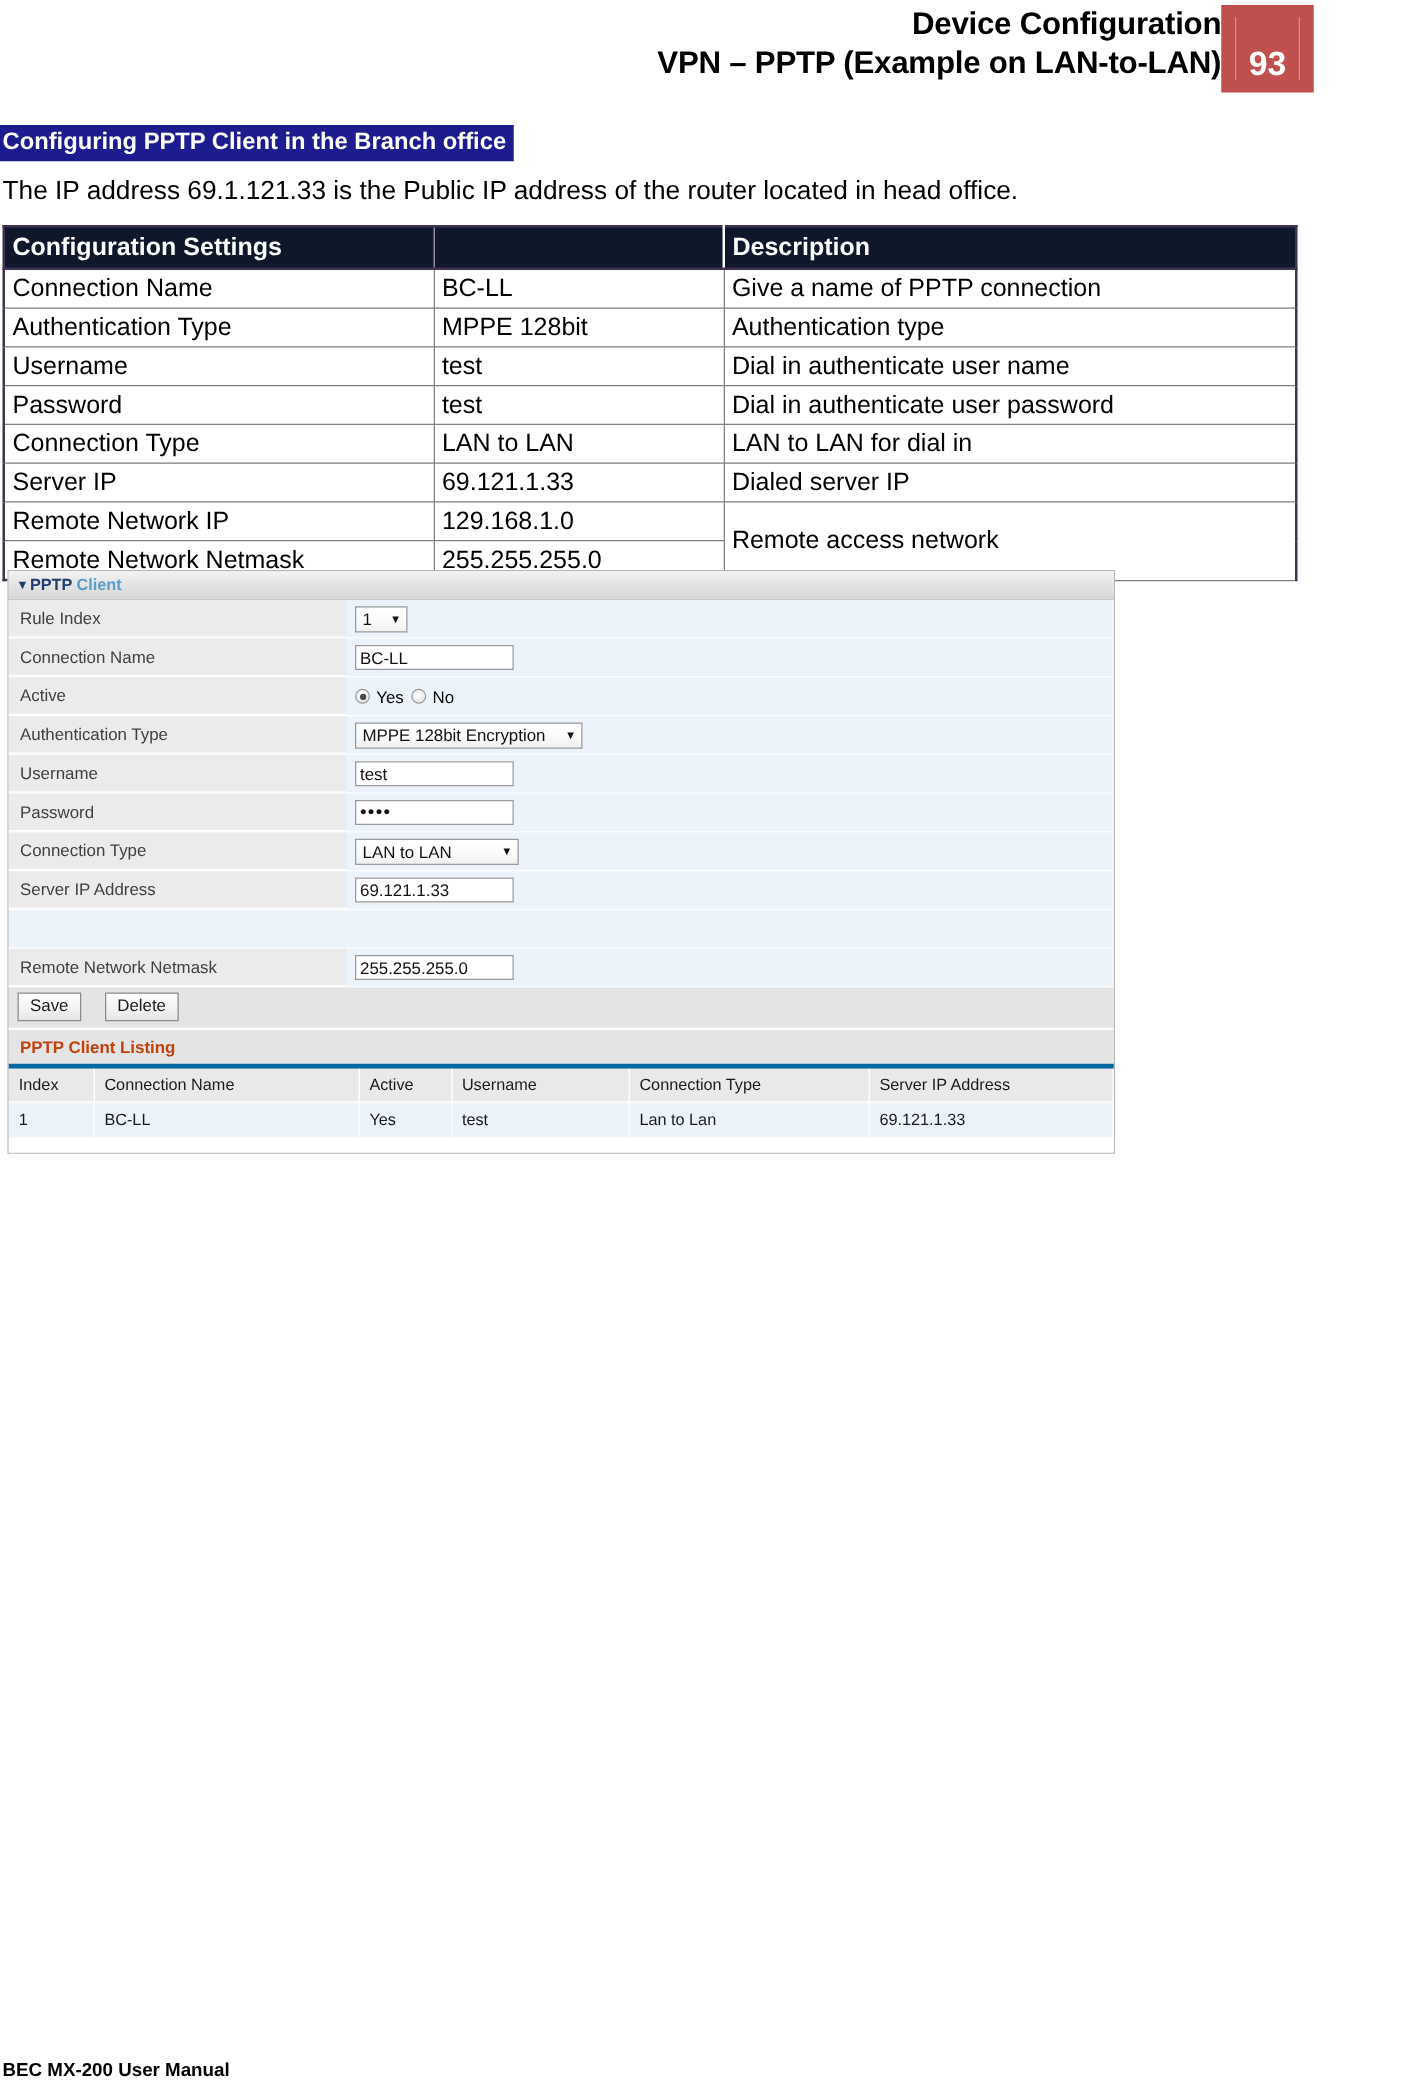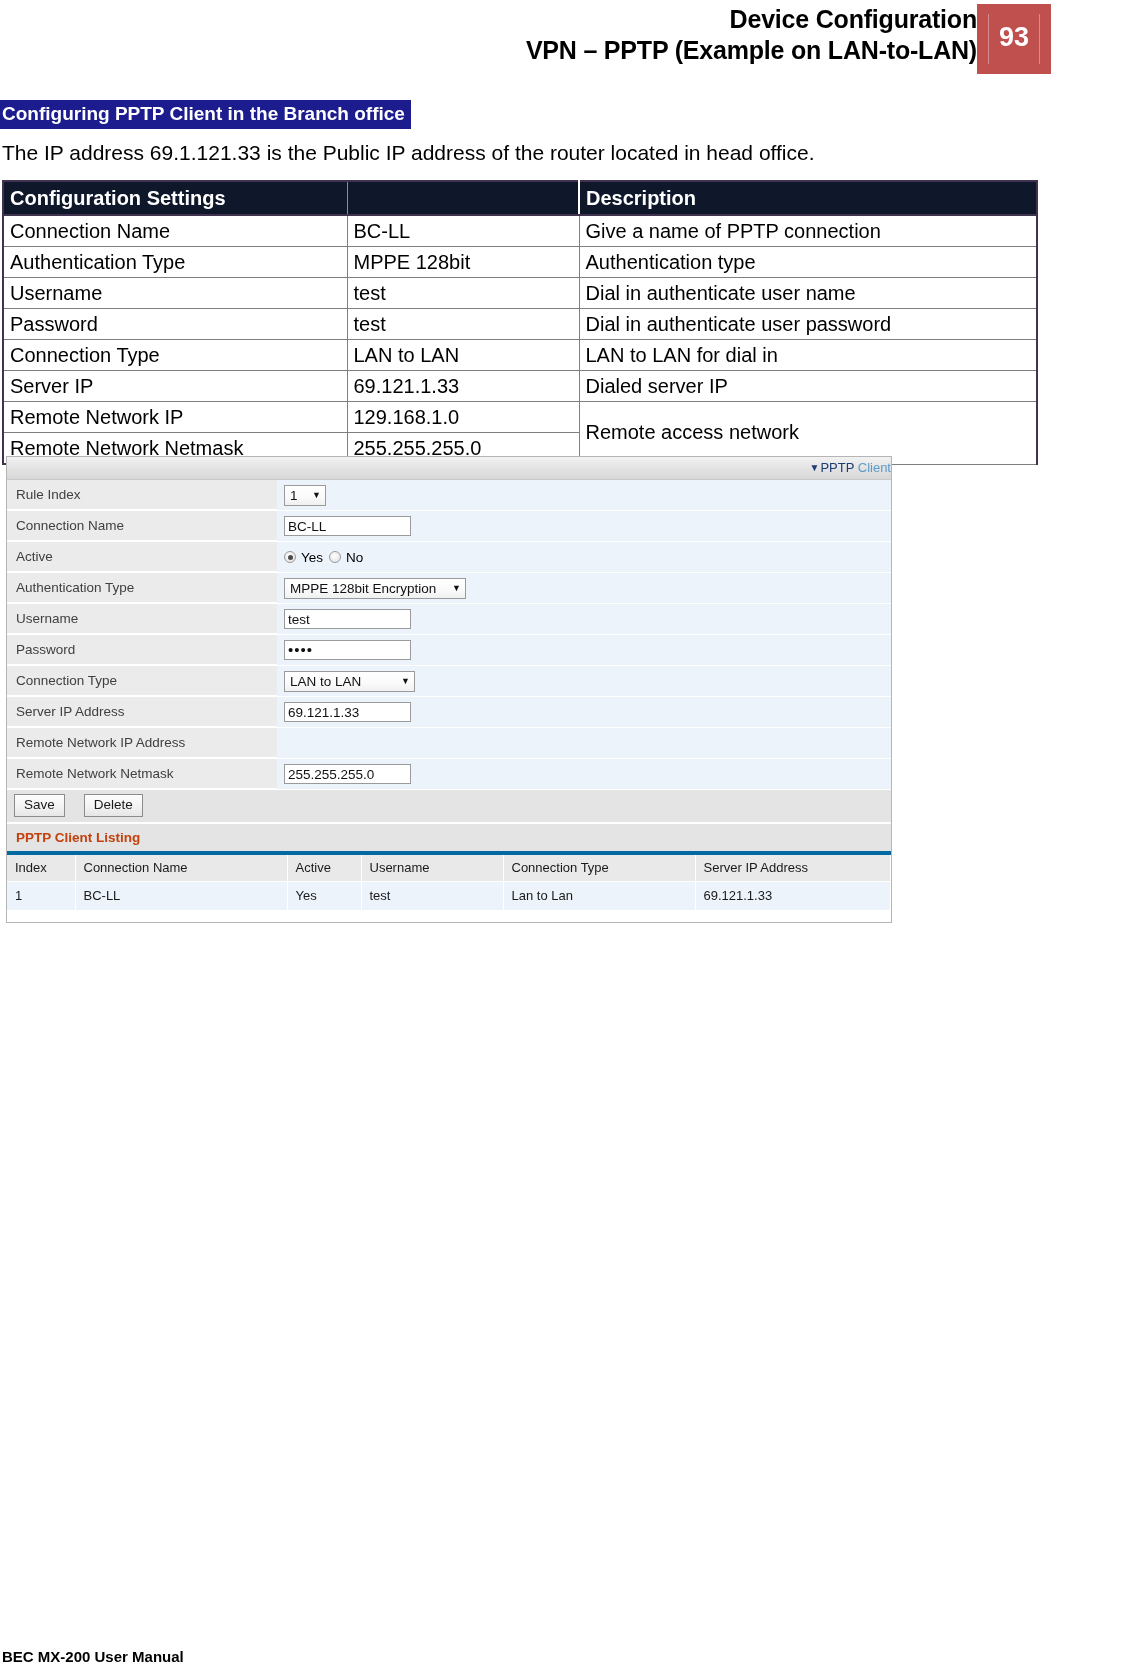--- a/index.html
+++ b/index.html
@@ -51,21 +51,21 @@
     top: 10px;
     width: 1px;
     height: 50px;
     background: rgba(255,255,255,0.35);
   }
   .page-number-box .vline.l { left: 11px; }
   .page-number-box .vline.r { right: 11px; }
   .page-number-text {
     position: absolute;
     width: 74px;
-    top: 18px;
+    top: 32px;
     left: 0;
     text-align: center;
     color: #ffffff;
     font-size: 27px;
     font-weight: bold;
   }
 
   
   .section-heading {
     position: absolute;
@@ -149,24 +149,23 @@
     font-size: 13px;
     box-sizing: border-box;
   }
   .panel-title {
     height: 22px;
     line-height: 22px;
     background: linear-gradient(to bottom, #F2F2F2 0%, #E2E2E2 55%, #D8D8D8 100%);
     border-bottom: 1px solid #C8C8C8;
     padding-left: 6px;
     font-size: 13px;
-    font-weight: normal;
+    font-weight: bold;
     color: #63A0C8;
     white-space: nowrap;
-    text-align: right;
   }
   .panel-title .caret {
     color: #1F3D73;
     font-size: 10px;
     margin-right: 1px;
     display: inline-block;
     transform: translateY(-1px);
   }
   .panel-title .t-dark { color: #1F3D73; }
   .panel-title .t-light { color: #5C9CCB; }
@@ -483,21 +482,20 @@
   </div>
 
   <div class="form-row">
     <div class="lbl">Server IP Address</div>
     <div class="fld">
       <span class="txtin w-ip">69.121.1.33</span>
     </div>
   </div>
 
   <div class="form-row">
-    <div class="lbl">Remote Network IP Address</div>
   </div>
 
   <div class="form-row">
     <div class="lbl">Remote Network Netmask</div>
     <div class="fld">
       <span class="txtin w-ip">255.255.255.0</span>
     </div>
   </div>
 
   <div class="btn-row">

